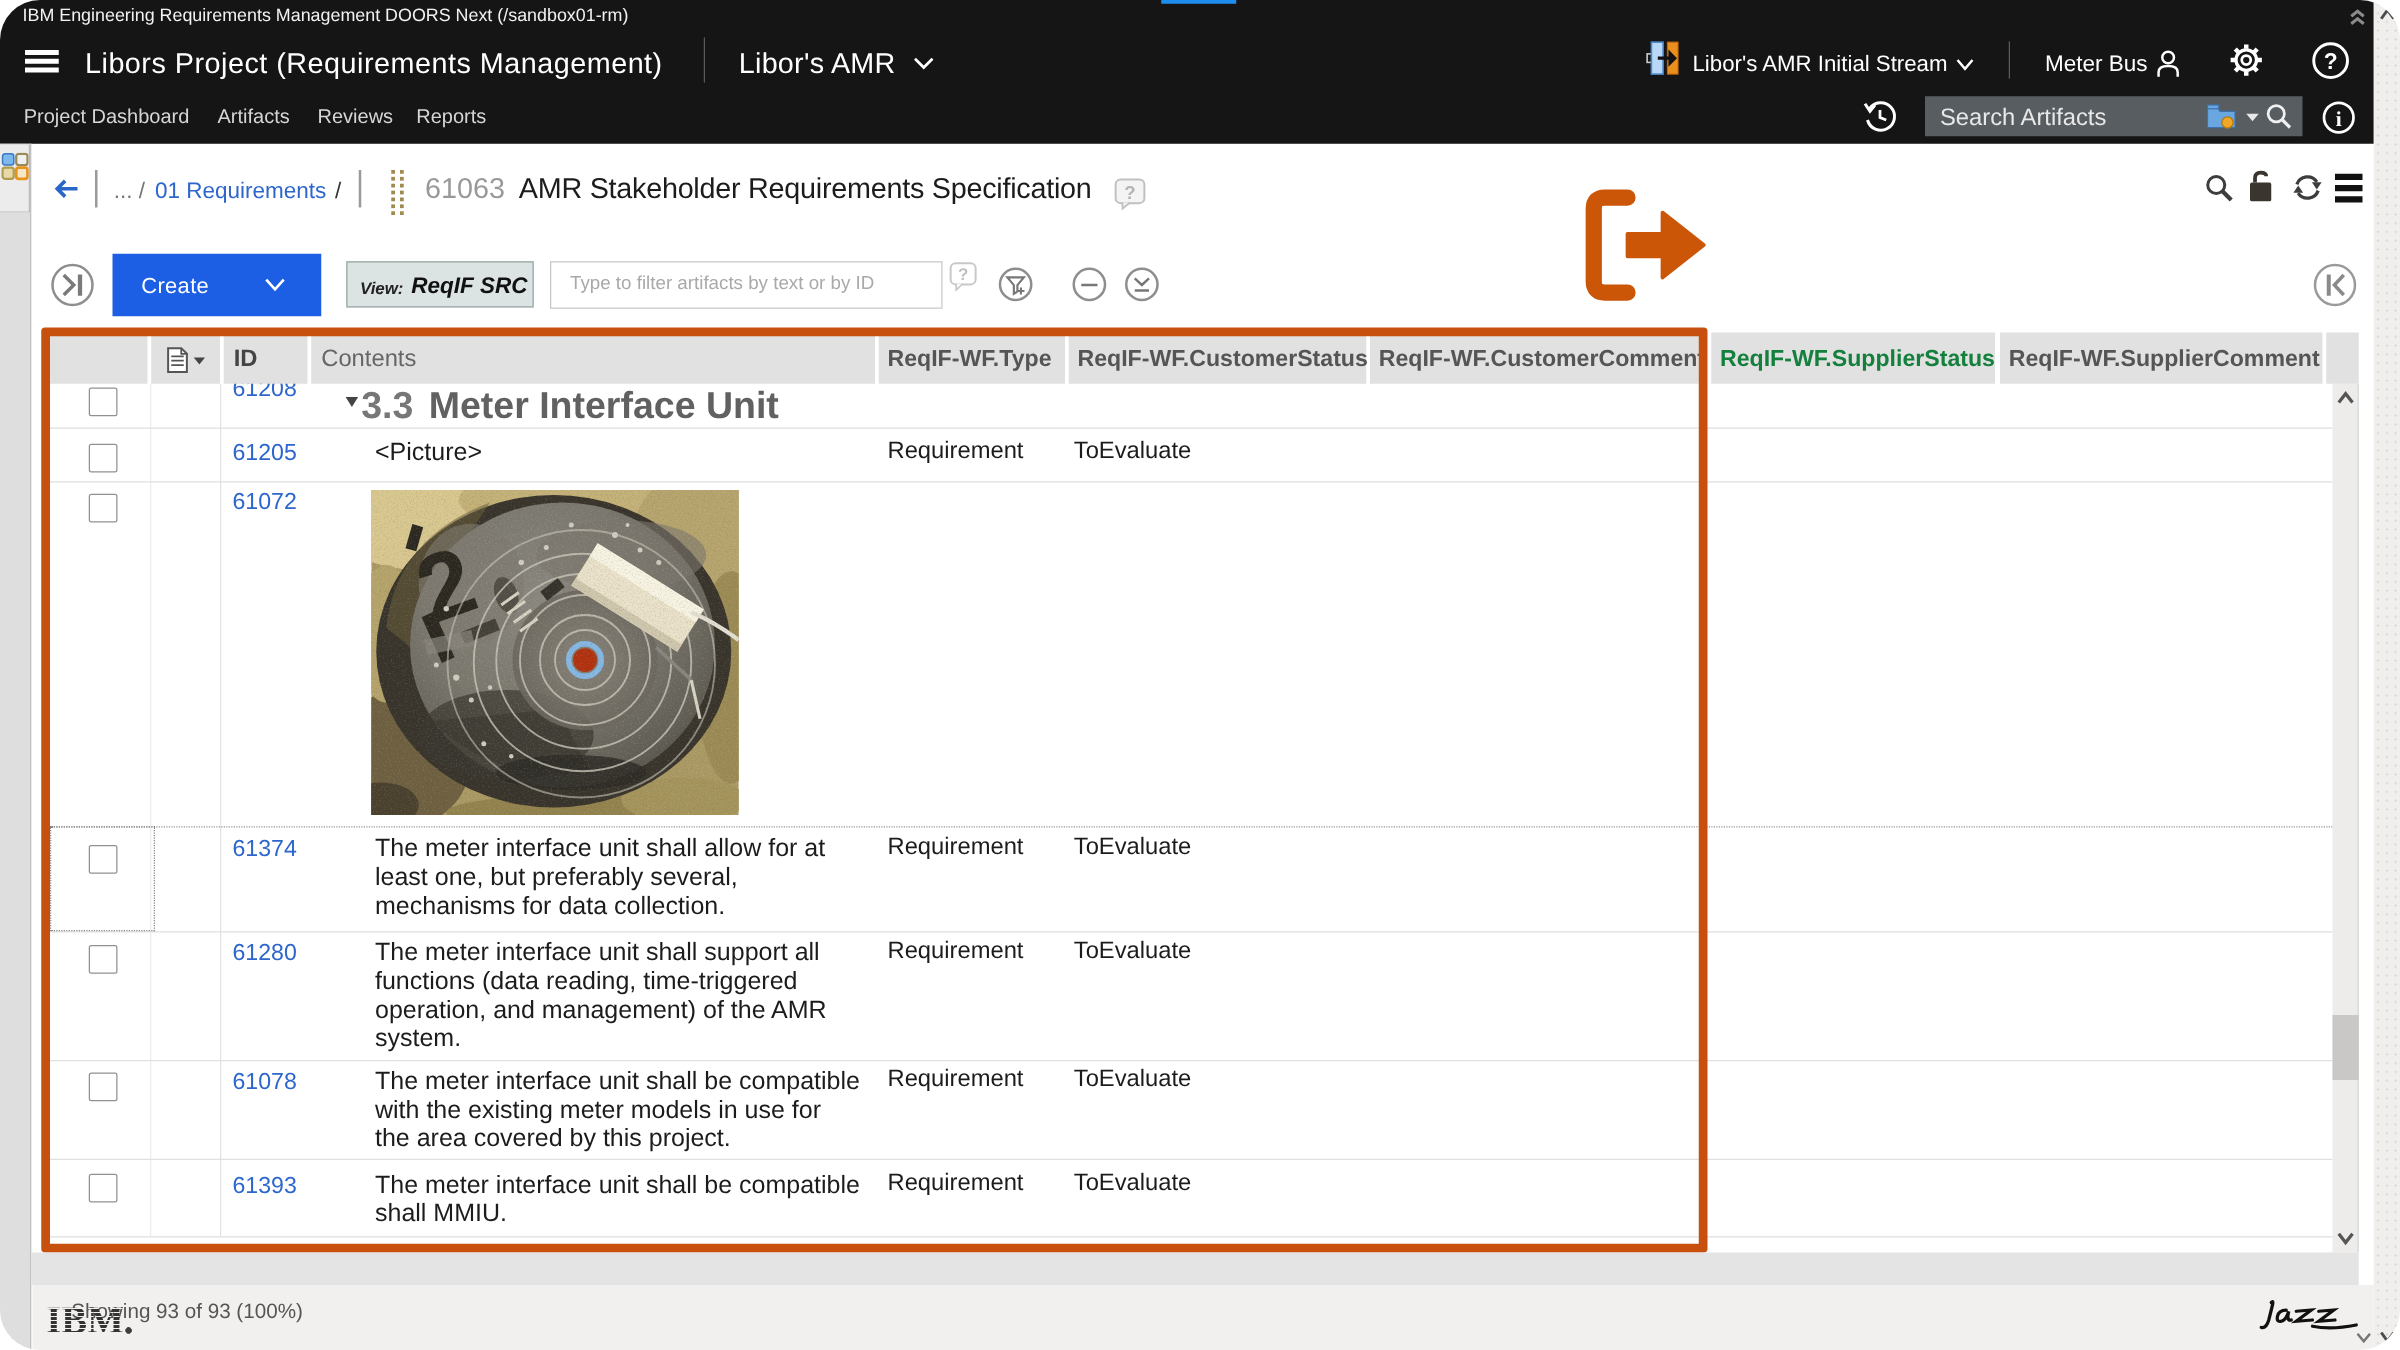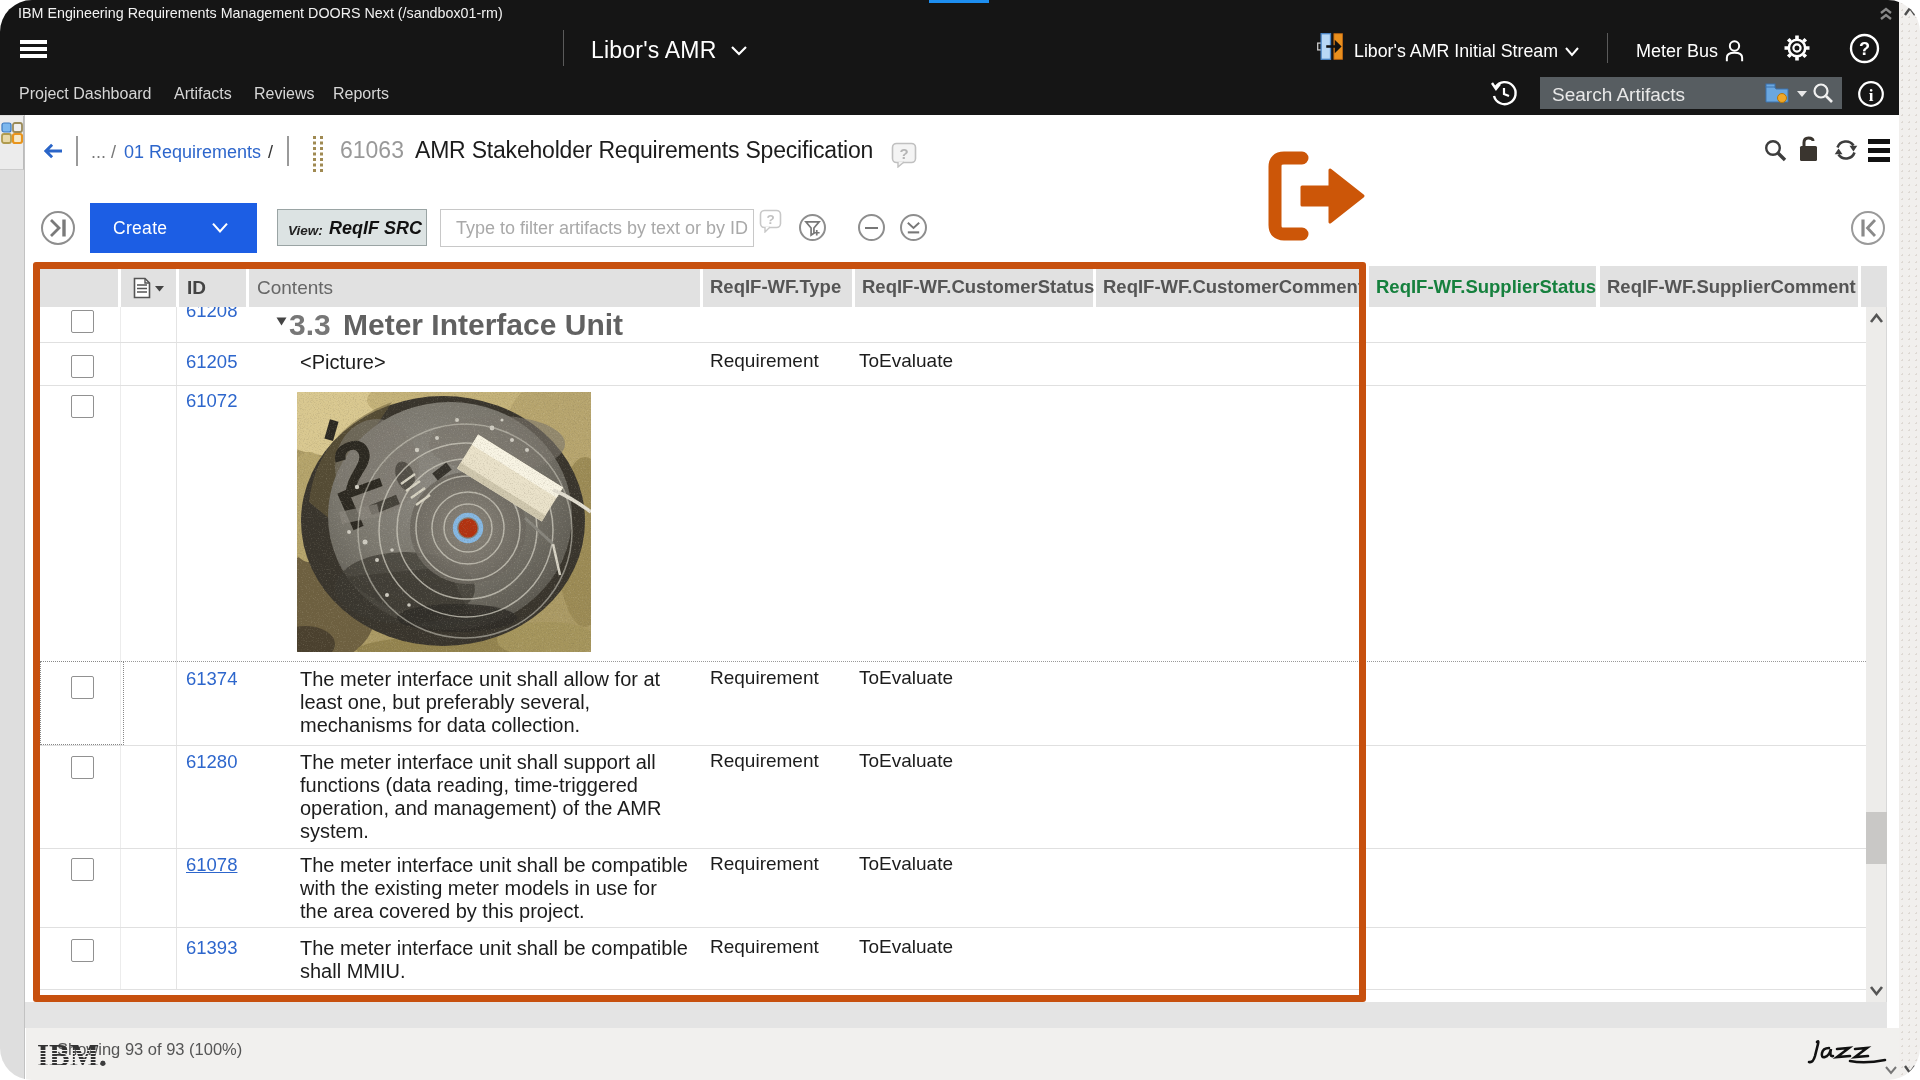--- a/index.html
+++ b/index.html
@@ -23,20 +23,21 @@
 
   <svg class="abs" style="left:1878px;top:6px;z-index:2;" width="16" height="16" viewBox="0 0 16 16">
       <path d="M3 7 L8 3 L13 7" fill="none" stroke="#8a8a8a" stroke-width="2.4"></path>
       <path d="M3 13 L8 9 L13 13" fill="none" stroke="#8a8a8a" stroke-width="2.4"></path>
     </svg>
 
   <div class="abs" style="left:20px;top:40px;width:27px;height:4px;background:#fff;z-index:2;"></div>
   <div class="abs" style="left:20px;top:47px;width:27px;height:4px;background:#fff;z-index:2;"></div>
   <div class="abs" style="left:20px;top:54px;width:27px;height:4px;background:#fff;z-index:2;"></div>
 
+  <div class="abs" style="left:68px;top:37px;font-size:23px;letter-spacing:0.4px;color:#fff;z-index:2;">Libors Project (Requirements Management)</div>
   <div class="abs" style="left:563px;top:30px;width:1px;height:36px;background:#5a5a5a;z-index:2;"></div>
   <div class="abs" style="left:591px;top:37px;font-size:23px;letter-spacing:0.2px;color:#fff;z-index:2;">Libor's AMR</div>
   <svg class="abs" style="left:729px;top:43px;z-index:2;" width="20" height="16" viewBox="0 0 20 16">
       <path d="M3 4 L10 11 L17 4" fill="none" stroke="#fff" stroke-width="2.2"></path>
     </svg>
 
   <svg class="abs" style="left:1316px;top:31px;z-index:2;" width="29" height="31" viewBox="0 0 34 32">
     <rect x="2" y="12" width="7" height="8" fill="none" stroke="#cccccc" stroke-width="1.5"></rect>
     <rect x="6" y="1" width="11" height="30" fill="#b8d8f5" stroke="#4a86c8" stroke-width="1.5"></rect>
     <rect x="21" y="1" width="10" height="30" fill="#e88f1e" stroke="#c06812" stroke-width="1"></rect>
@@ -176,21 +177,21 @@
   </svg>
   <div class="abs" style="left:90px;top:203px;width:167px;height:50px;background:#1c5ee4;"></div>
   <div class="abs" style="left:113px;top:218px;font-size:17.5px;letter-spacing:0.3px;color:#fff;z-index:2;">Create</div>
   <svg class="abs" style="left:210px;top:221px;z-index:2;" width="20" height="14" viewBox="0 0 22 16">
       <path d="M3 3 L11 12 L19 3" fill="none" stroke="#fff" stroke-width="2.4"></path>
     </svg>
   <div class="abs" style="left:277px;top:209px;width:150px;height:37px;background:#dce3e3;border:1px solid #9aa4a4;"></div>
   <div class="abs" style="left:288px;top:223px;font-size:13.5px;font-style:italic;font-weight:bold;color:#222;z-index:2;">View:</div>
   <div class="abs" style="left:329px;top:218px;font-size:18px;font-style:italic;font-weight:bold;color:#111;z-index:2;">ReqIF SRC</div>
   <div class="abs" style="left:440px;top:209px;width:314px;height:38px;background:#fff;border:1px solid #c8c8c8;"></div>
-  <div class="abs" style="left:456px;top:218px;font-size:18px;color:#a9a9a9;z-index:2;text-align:right;">Type to filter artifacts by text or by ID</div>
+  <div class="abs" style="left:456px;top:218px;font-size:15px;color:#a9a9a9;z-index:2;text-align:right;">Type to filter artifacts by text or by ID</div>
   <svg class="abs" style="left:759px;top:209px;" width="24" height="24" viewBox="0 0 24 24">
     <rect x="1.5" y="1.5" width="20" height="17" rx="4" fill="#fff" stroke="#c8c8c8" stroke-width="1.6"></rect>
     <path d="M6 18 L6 23 L11 18" fill="#fff" stroke="#c8c8c8" stroke-width="1.4"></path>
     <text x="11.5" y="15" font-size="13.5" font-weight="bold" fill="#c0c0c0" text-anchor="middle" font-family="Liberation Sans">?</text>
   </svg>
 
   <div class="abs" style="left:799px;top:214px;width:27px;height:27px;border:2px solid #8e8e8e;border-radius:50%;"></div>
   <svg class="abs" style="left:804px;top:220px;" width="17" height="17" viewBox="0 0 18 18">
     <path d="M2 2 L16 2 L10.5 8.5 L10.5 14 L7.5 16 L7.5 8.5 Z" fill="none" stroke="#777" stroke-width="1.8"></path>
     <path d="M13.5 10.5 L13.5 16.5 M10.5 13.5 L16.5 13.5" stroke="#777" stroke-width="1.8"></path>
@@ -381,21 +382,21 @@
   <div class="abs" style="left:859px;top:667px;font-size:19px;color:#1c1c1c;">ToEvaluate</div>
 
   <div class="abs" style="left:186px;top:751px;font-size:18.5px;color:#2d66cc;">61280</div>
   <div class="abs" style="left:300px;top:751px;font-size:20px;color:#1c1c1c;">The meter interface unit shall support all</div>
   <div class="abs" style="left:300px;top:774px;font-size:20px;color:#1c1c1c;">functions (data reading, time-triggered</div>
   <div class="abs" style="left:300px;top:797px;font-size:20px;color:#1c1c1c;">operation, and management) of the AMR</div>
   <div class="abs" style="left:300px;top:820px;font-size:20px;color:#1c1c1c;">system.</div>
   <div class="abs" style="left:710px;top:750px;font-size:19px;color:#1c1c1c;">Requirement</div>
   <div class="abs" style="left:859px;top:750px;font-size:19px;color:#1c1c1c;">ToEvaluate</div>
 
-  <div class="abs" style="left:186px;top:854px;font-size:18.5px;color:#2d66cc;text-decoration:underline;">61078</div>
+  <div class="abs" style="left:186px;top:854px;font-size:18.5px;color:#2d66cc;">61078</div>
   <div class="abs" style="left:300px;top:854px;font-size:20px;color:#1c1c1c;">The meter interface unit shall be compatible</div>
   <div class="abs" style="left:300px;top:877px;font-size:20px;color:#1c1c1c;text-align:right;">with the existing meter models in use for</div>
   <div class="abs" style="left:300px;top:900px;font-size:20px;color:#1c1c1c;">the area covered by this project.</div>
   <div class="abs" style="left:710px;top:853px;font-size:19px;color:#1c1c1c;">Requirement</div>
   <div class="abs" style="left:859px;top:853px;font-size:19px;color:#1c1c1c;">ToEvaluate</div>
 
   <div class="abs" style="left:186px;top:937px;font-size:18.5px;color:#2d66cc;">61393</div>
   <div class="abs" style="left:300px;top:937px;font-size:20px;color:#1c1c1c;">The meter interface unit shall be compatible</div>
   <div class="abs" style="left:300px;top:960px;font-size:20px;color:#1c1c1c;">shall MMIU.</div>
   <div class="abs" style="left:710px;top:936px;font-size:19px;color:#1c1c1c;">Requirement</div>

